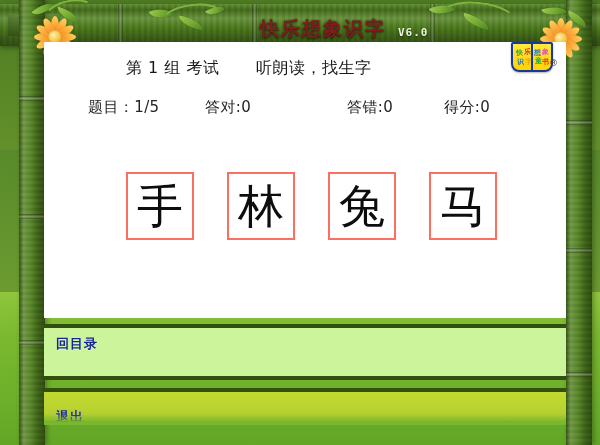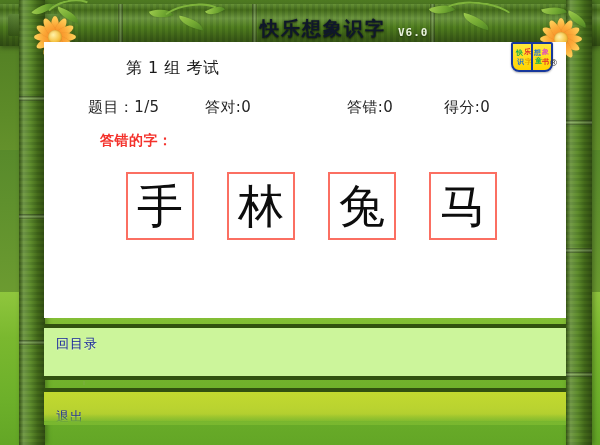--- a/index.html
+++ b/index.html
@@ -177,21 +177,21 @@
   .lg6{left:22px;top:14px;color:#1fae4a;}
   .lg7{left:29px;top:15px;color:#e02a2a;}
   #logo-reg{
     position:absolute;left:38px;top:16px;font-size:9px;color:#3a3a3a;
     font-family:"DejaVu Sans","Liberation Sans",sans-serif;
   }
 
   
   #app-title{
     position:absolute;left:260px;top:16px;
-    font-size:19px;font-weight:bold;color:#0f172a;letter-spacing:2px;
+    font-size:19px;font-weight:bold;color:#7f1d1d;letter-spacing:2px;
     text-shadow:0 1px 2px rgba(0,0,0,.55),0 0 3px rgba(0,0,0,.4);
     white-space:nowrap;
     font-family:Liberation Serif, serif;
   }
   #app-version{
     position:absolute;left:398px;top:26px;
     font-size:11px;font-weight:bold;color:#e9f3dd;letter-spacing:1px;
     text-shadow:0 1px 2px rgba(0,0,0,.5);
     font-family:"DejaVu Sans Mono","Liberation Mono",monospace;
   }
@@ -206,21 +206,21 @@
     background:#ccf59b;
     border-top:4px solid #31500f;border-bottom:4px solid #31500f;
   }
   #btn-exit{
     top:388px;height:33px;
     background:linear-gradient(180deg,#c2d92f 0%,#b9d330 58%,#a9c92e 100%);
     border-top:4px solid #31500f;
   }
   .btn-label{
     position:absolute;left:12px;top:7px;
-    font-size:13px;font-weight:normal;color:#16249a;letter-spacing:1px;
+    font-size:13px;font-weight:bold;color:#16249a;letter-spacing:1px;
     text-shadow:0 1px 0 rgba(255,255,255,.35);
   }
   #btn-exit .btn-label{top:16px;}
 
   
   #exit-grass{
     position:absolute;left:0;top:22px;width:100%;height:11px;
     background:linear-gradient(180deg,rgba(122,184,47,0) 0%,rgba(122,184,47,.95) 75%);
     pointer-events:none;
   }
@@ -297,30 +297,30 @@
     <span class="flower-core"></span>
   </div>
 
   <div id="app-title">快乐想象识字</div>
   <div id="app-version">V6.0</div>
 
   <div id="content-card">
 
     <div class="card-title-row">
       <span id="group-label">第 1 组 考试</span>
+      <span id="instruction-label">听朗读，找生字</span>
     </div>
 
     <div class="stats-row">
       <span class="stat" id="stat-0">题目：1/5</span>
       <span class="stat" id="stat-1">答对:0</span>
       <span class="stat" id="stat-2">答错:0</span>
       <span class="stat" id="stat-3">得分:0</span>
     </div>
 
-    <div id="wrong-label">答错的字：</div>
 
     <div id="char-row">
       <div class="char-box p0">手</div>
       <div class="char-box p1">林</div>
       <div class="char-box p2">兔</div>
       <div class="char-box p3">马</div>
     </div>
   </div>
 
   <div id="logo-badge">

